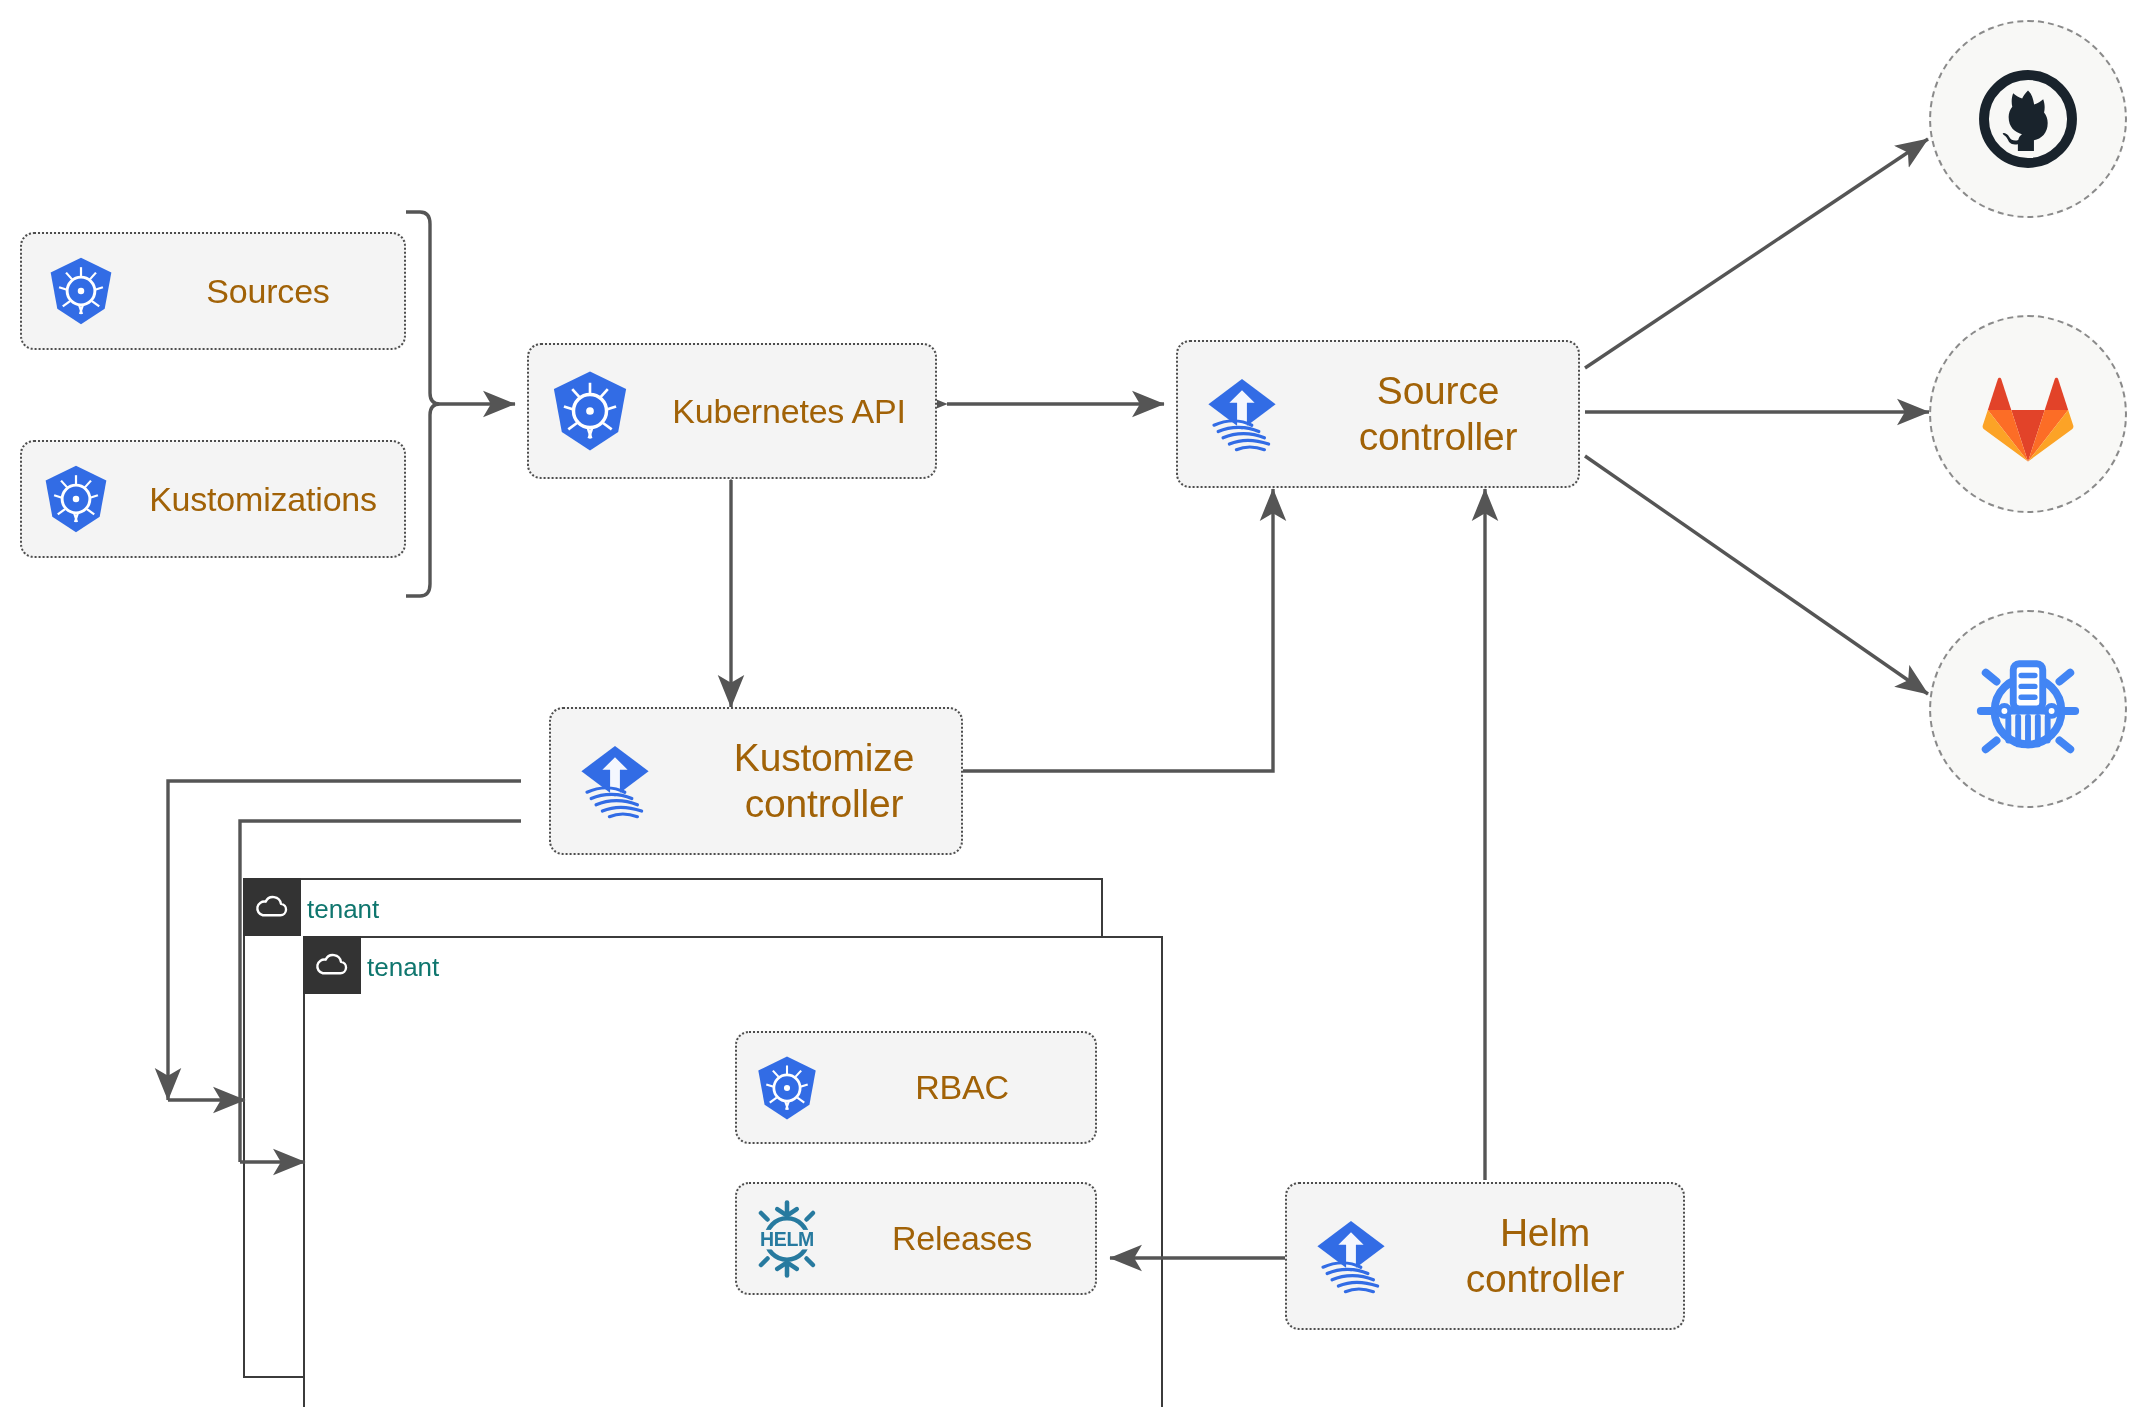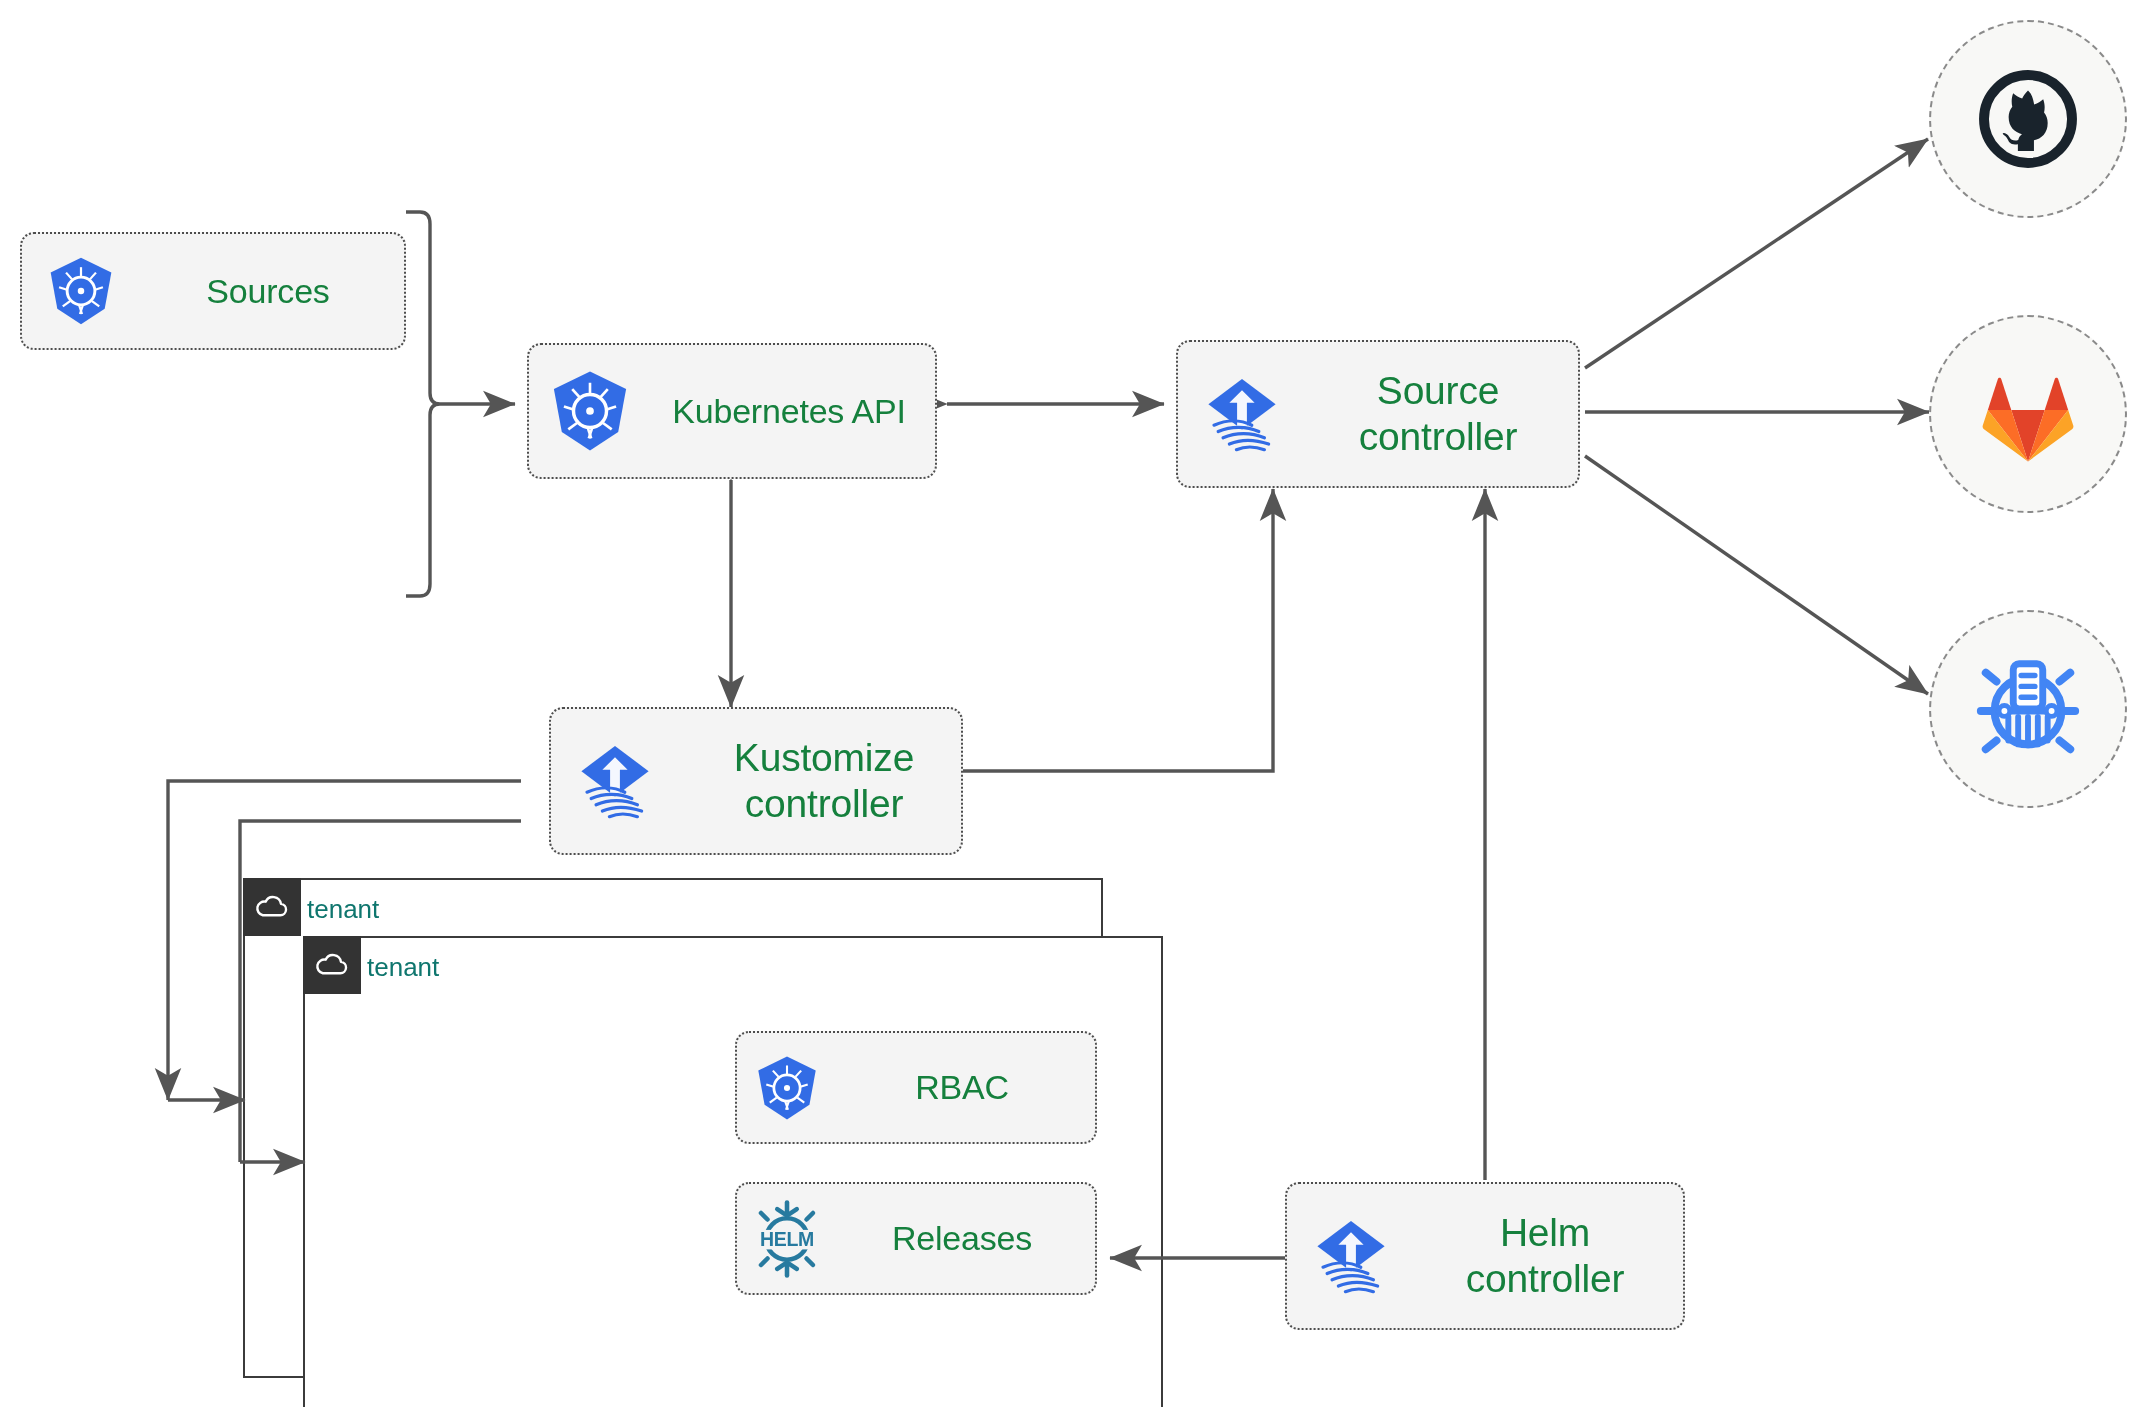--- a/index.html
+++ b/index.html
@@ -31,21 +31,21 @@
   }
   .node .ico {
     flex: 0 0 auto;
     display: flex;
     align-items: center;
     justify-content: center;
   }
   .node .lbl {
     flex: 1 1 auto;
     text-align: center;
-    color: #15803d;
+    color: #a16207;
     font-size: 34px;
     line-height: 1.18;
     white-space: pre-line;
     letter-spacing: -0.2px;
     padding-right: 8px;
   }
   .node.two-line .lbl { font-size: 39px; }
 
   
   .circ {
@@ -204,20 +204,41 @@
           <path d="M94.4 92.2l2.3-3-12.6-9.2-2.3 3z"></path>
           <path d="M64 104.4l-3.6-1.2 4.9-14.9 3.6 1.2z"></path>
           <path d="M64 104.4l3.6-1.2-4.9-14.9-3.6 1.2z"></path>
           <circle cx="64" cy="64" r="24" fill="none" stroke="#ffffff" stroke-width="5"></circle>
         </g>
       </svg>
     </div>
     <div class="lbl">Sources</div>
   </div>
 
+  <div class="node" style="left:20px; top:440px; width:386px; height:118px;">
+    <div class="ico" style="width:108px;">
+      <svg width="74" height="74" viewBox="0 0 128 128">
+        <path fill="#326ce5" d="M64 6.5 116.5 32 105 94.5 64 121.5 23 94.5 11.5 32z"></path>
+        <g fill="#ffffff">
+          <circle cx="64" cy="64" r="5.6"></circle>
+          <path d="M62.1 22.8h3.8v15.6h-3.8z"></path>
+          <path d="M36.7 33.4l2.9-2.4 10.5 11.6-2.9 2.4z"></path>
+          <path d="M91.3 33.4l-2.9-2.4-10.5 11.6 2.9 2.4z"></path>
+          <path d="M25.5 59.2l1.2-3.6 14.9 4.9-1.2 3.6z"></path>
+          <path d="M102.5 59.2l-1.2-3.6-14.9 4.9 1.2 3.6z"></path>
+          <path d="M33.6 92.2l-2.3-3 12.6-9.2 2.3 3z"></path>
+          <path d="M94.4 92.2l2.3-3-12.6-9.2-2.3 3z"></path>
+          <path d="M64 104.4l-3.6-1.2 4.9-14.9 3.6 1.2z"></path>
+          <path d="M64 104.4l3.6-1.2-4.9-14.9-3.6 1.2z"></path>
+          <circle cx="64" cy="64" r="24" fill="none" stroke="#ffffff" stroke-width="5"></circle>
+        </g>
+      </svg>
+    </div>
+    <div class="lbl">Kustomizations</div>
+  </div>
 
   <div class="node" style="left:527px; top:343px; width:410px; height:136px;">
     <div class="ico" style="width:122px;">
       <svg width="88" height="88" viewBox="0 0 128 128">
         <path fill="#326ce5" d="M64 6.5 116.5 32 105 94.5 64 121.5 23 94.5 11.5 32z"></path>
         <g fill="#ffffff">
           <circle cx="64" cy="64" r="5.6"></circle>
           <path d="M62.1 22.8h3.8v15.6h-3.8z"></path>
           <path d="M36.7 33.4l2.9-2.4 10.5 11.6-2.9 2.4z"></path>
           <path d="M91.3 33.4l-2.9-2.4-10.5 11.6 2.9 2.4z"></path>

